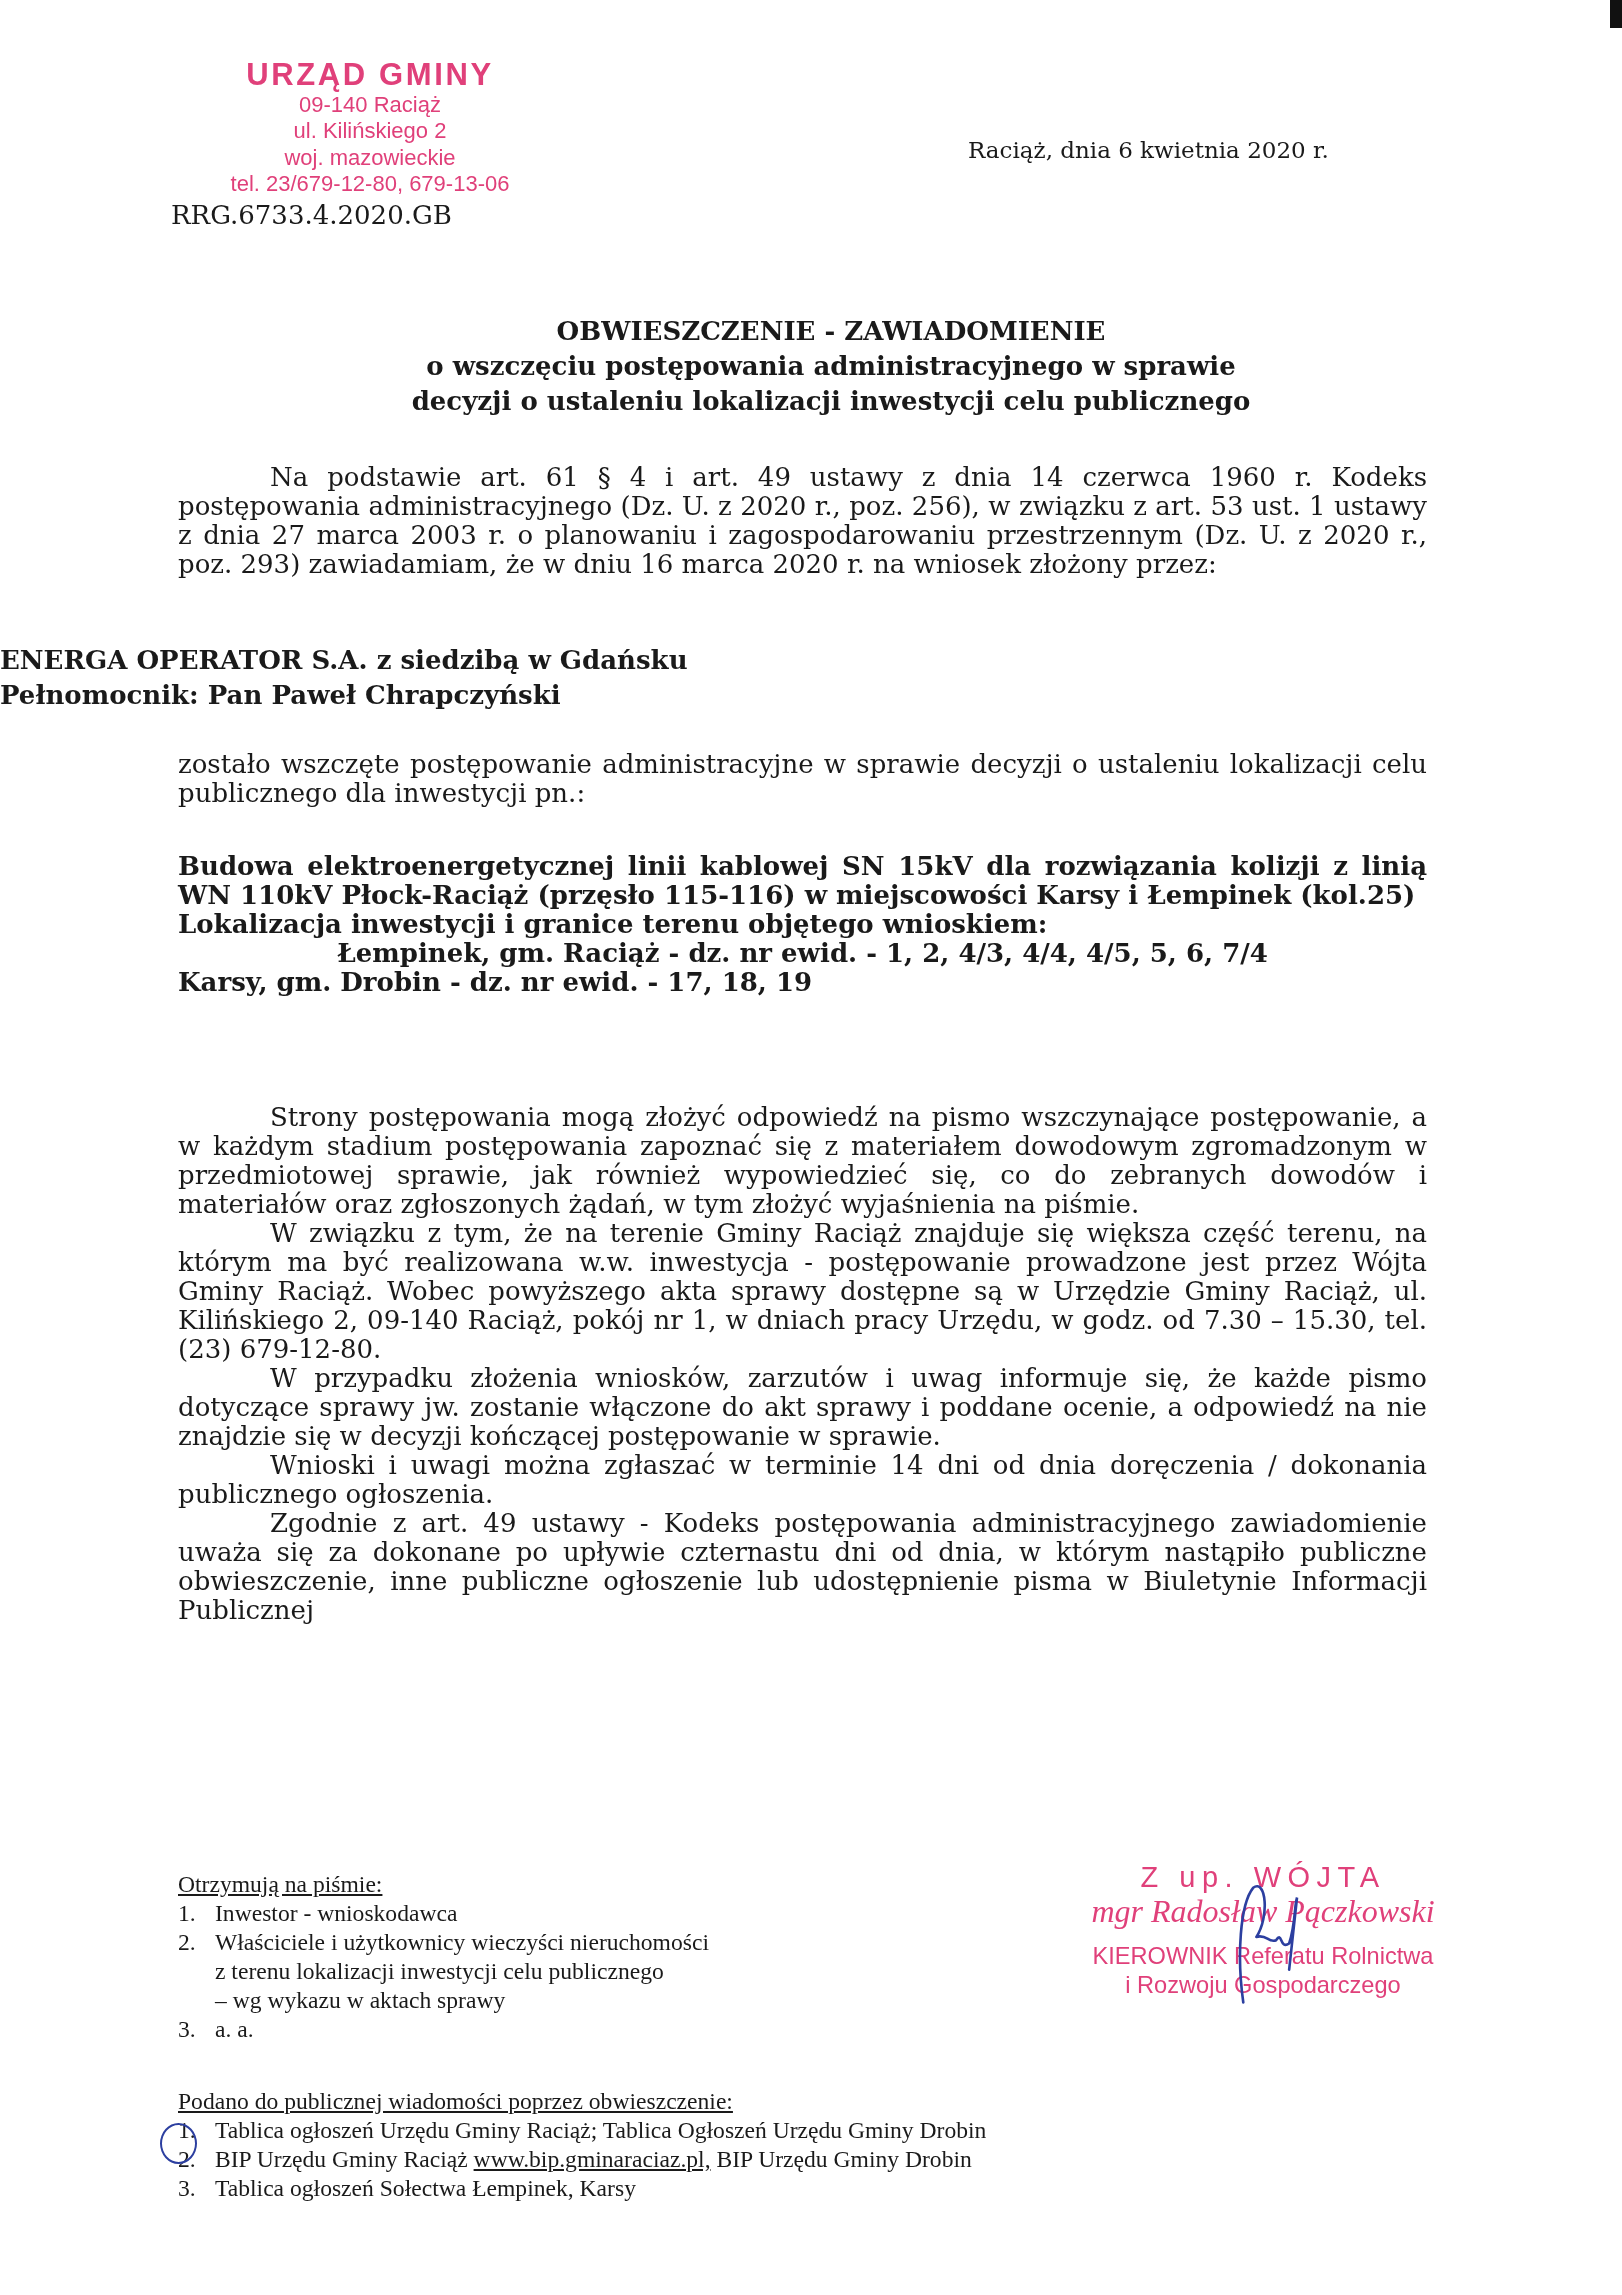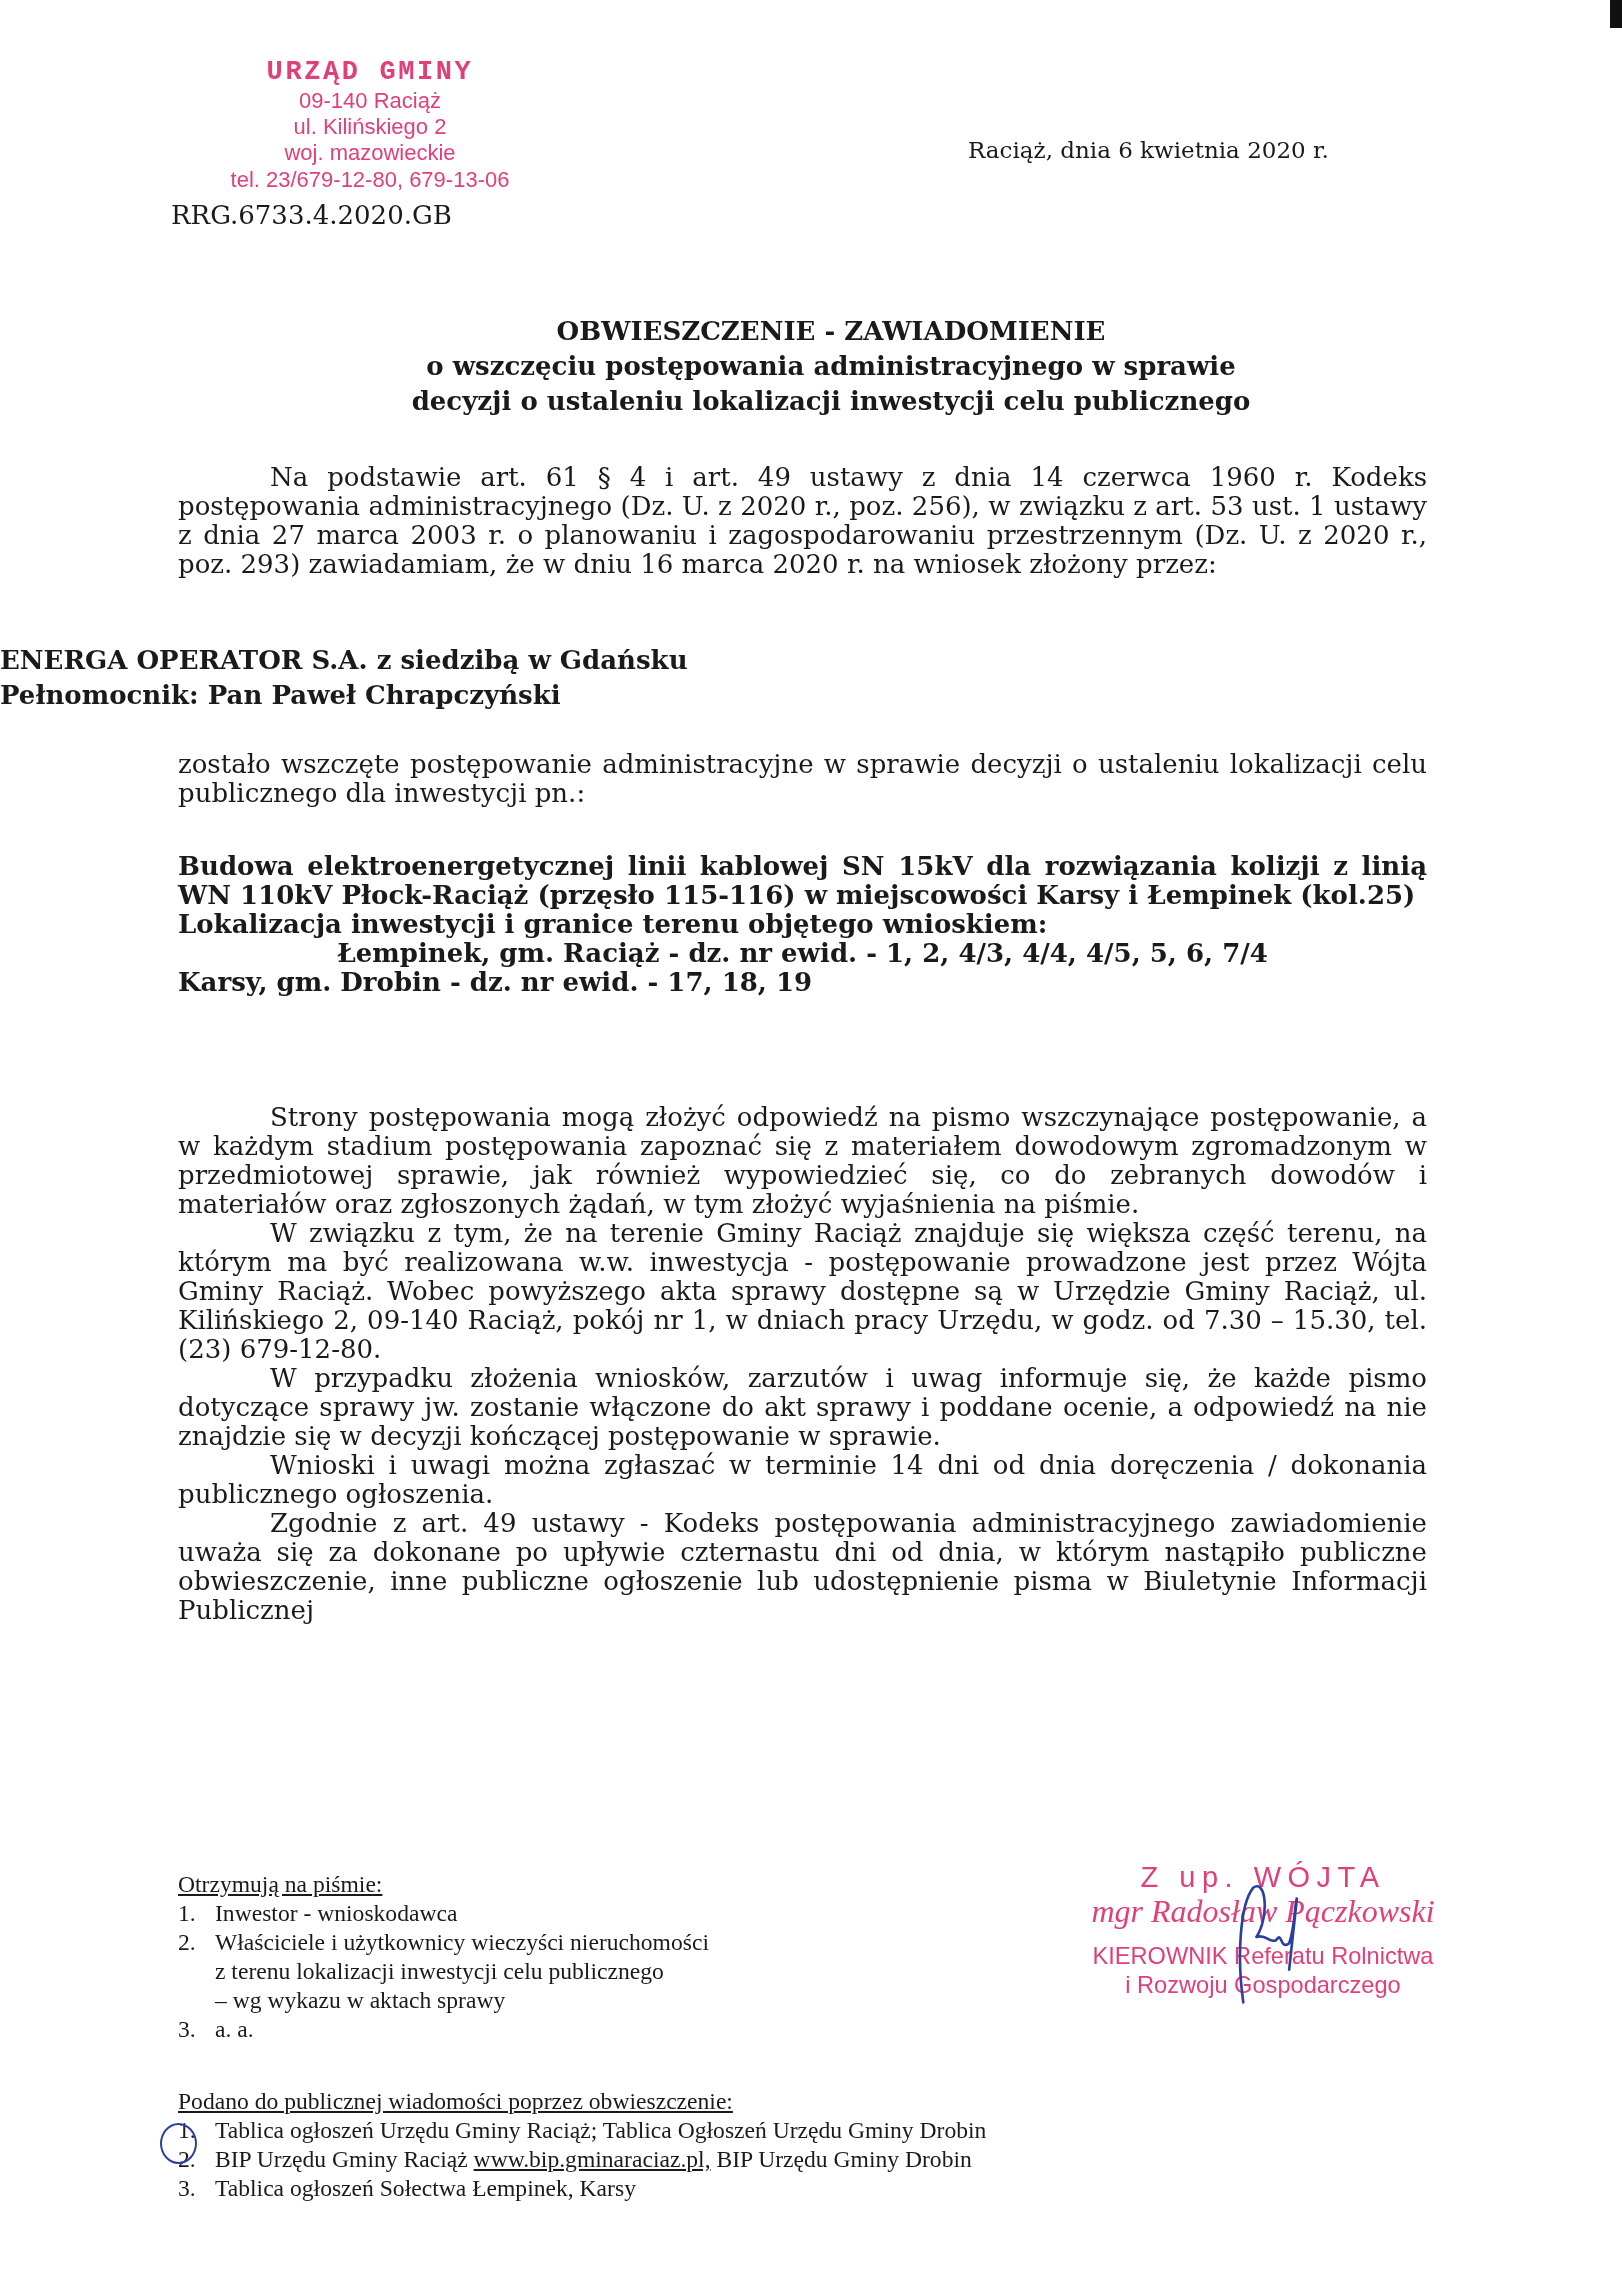--- a/index.html
+++ b/index.html
@@ -1,21 +1,21 @@
 <!DOCTYPE html>
 <html style="font-size:10.5px"><head>
 <meta charset="utf-8">
 <style>
   html, body { margin: 0; padding: 0; background: #ffffff; }
   body { width: 1622px; height: 2295px; position: relative; overflow: hidden;
          font-family: "DejaVu Serif", "Liberation Serif", serif; color: #1a1a1a; }
   .corner-mark { position: absolute; right: 0; top: 0; width: 11.8px; height: 27.5px; background: #111; }
   .abs { position: absolute; }
   .stamp { color: #e0407a; text-align: center; font-family: "Liberation Sans", sans-serif; }
-  .stamp-title { font-family: Liberation Mono, monospace; font-weight: bold; font-size: 27px; letter-spacing: 2.6px; line-height: 1.1; }
+  .stamp-title { font-family: Liberation Sans, sans-serif; font-weight: bold; font-size: 31px; letter-spacing: 2.6px; line-height: 1.1; }
   .stamp-line { font-size: 22px; line-height: 1.2; }
   .ref { font-size: 26px; }
   .date { font-size: 23px; }
   .heading { left: 0; width: 1622px; text-align: center; font-weight: bold; font-size: 26px; line-height: 35px; margin-left: 20px; }
   .para { left: 178px; width: 1249px; font-size: 26px; line-height: 29px; text-align: justify; }
   .indent { text-indent: 92px; }
   .center-bold { left: 0; width: 1622px; text-align: left; font-weight: bold; font-size: 26px; line-height: 35px; }
   .bold { font-weight: bold; }
   .list { left: 178px; font-family: "Liberation Serif", serif; font-size: 23.6px; line-height: 29px; }
   .list .hdr { text-decoration: underline; }

